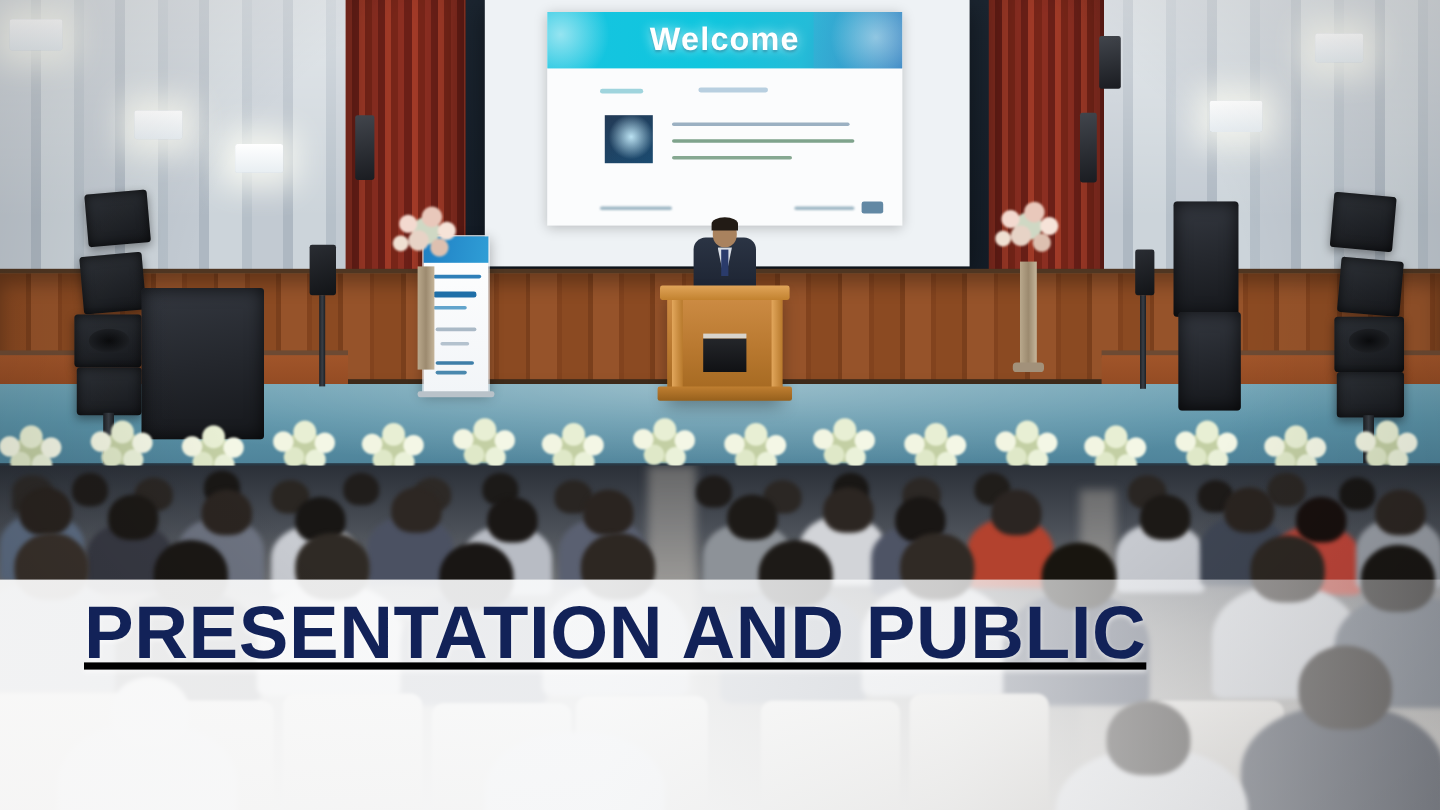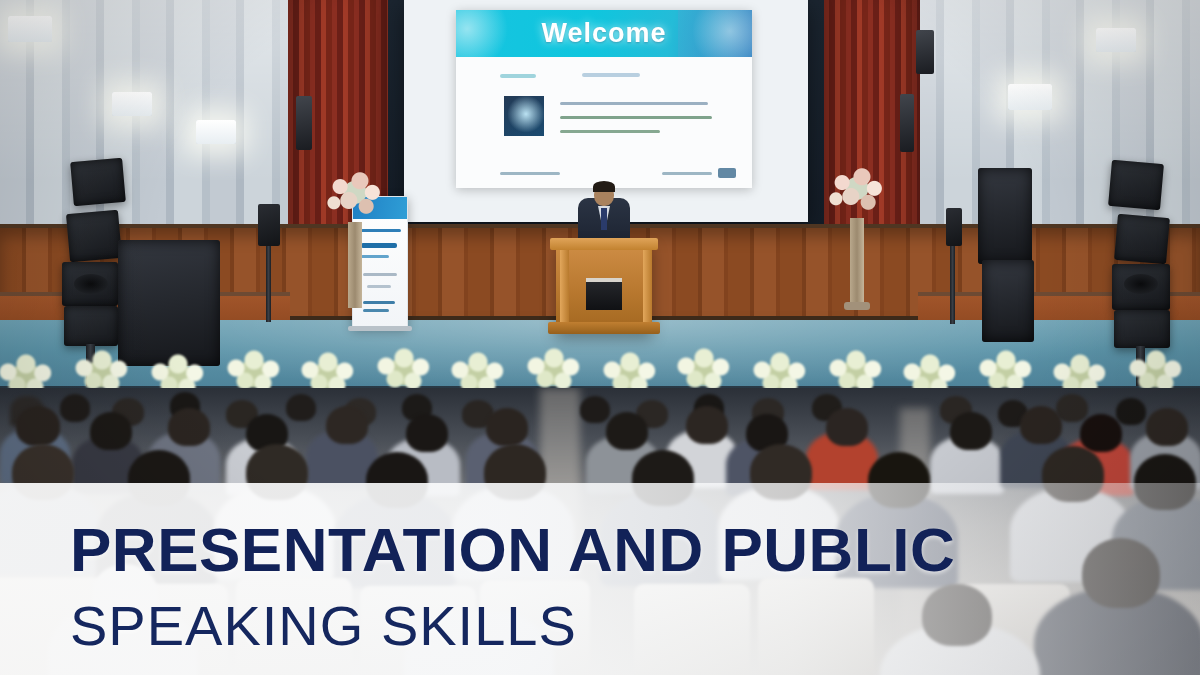--- a/index.html
+++ b/index.html
@@ -311,21 +311,21 @@
   .text-band {
     position:absolute; left:0; top:483px; width:1200px; height:192px;
     background:linear-gradient(90deg,
       rgba(252,252,252,.93) 0%,
       rgba(250,251,252,.90) 42%,
       rgba(248,249,250,.78) 66%,
       rgba(246,247,249,.55) 84%,
       rgba(244,245,248,.34) 100%);
   }
   .title-wrap {
-    position:absolute; left:70px; top:518px; width:1060px;
+    position:absolute; left:70px; top:496px; width:1060px;text-decoration:underline;
   }
   .title-line1 {
     font-size:62px; font-weight:700; letter-spacing:.5px;
     color:#122258; line-height:1.02;
     text-shadow:0 2px 4px rgba(255,255,255,.6);
     white-space:nowrap;
   }
   .title-line2 {
     margin-top:16px;
     font-size:56px; font-weight:400; letter-spacing:1px;
@@ -571,17 +571,16 @@
       <div class="head" style="left:922px; top:196px; width:70px; height:62px; background:#241f1a;"></div>
     </div>
 
     <div class="vignette"></div>
   </div>
 
   <div class="text-band"></div>
 
   <div class="title-wrap">
     <div class="title-line1">PRESENTATION AND PUBLIC</div>
-    <div class="title-line2">SPEAKING SKILLS</div>
   </div>
 
 
 </div>
 
 </body></html>

